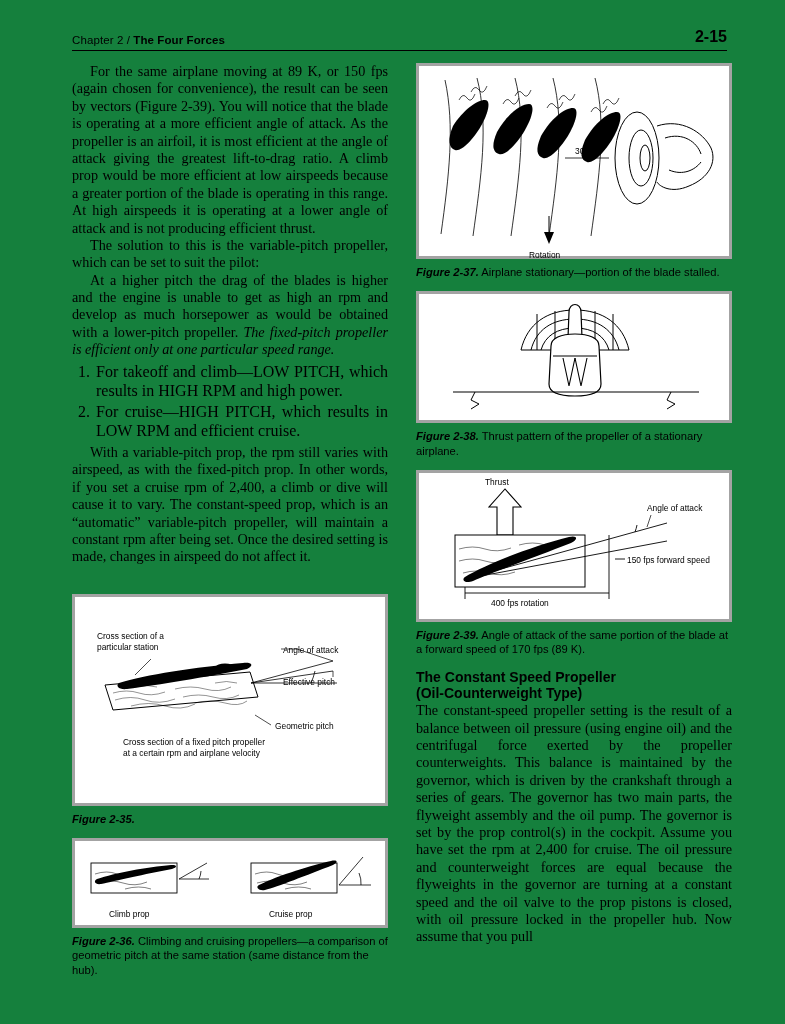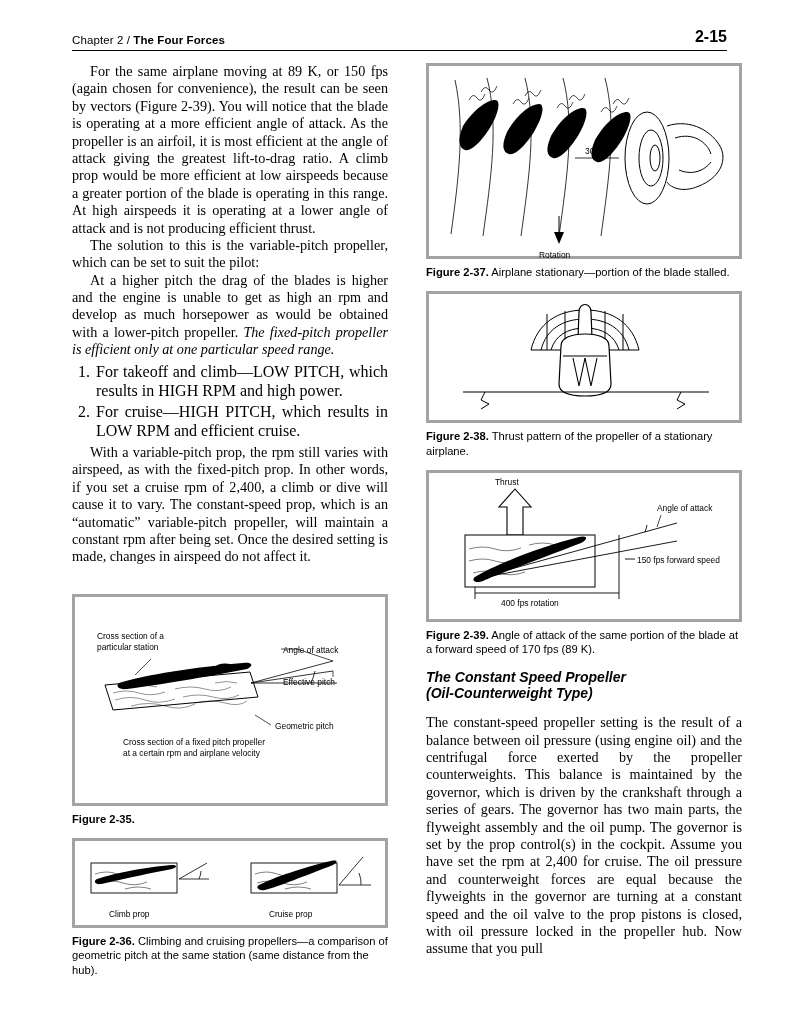--- a/index.html
+++ b/index.html
@@ -1,55 +1,55 @@
 <!DOCTYPE html>
 <html><head>
 <meta charset="utf-8">
 <style>
   html,body{margin:0;padding:0;background:#b9b9b9;}
   body{font-family:"Liberation Serif", serif;}
   .page{
-    width:785px;height:1024px;background:#ffffff;position:relative;
+    width:785px;height:1024px;background:#15803d;position:relative;
     box-sizing:border-box;overflow:hidden;margin:0 auto;
   }
   .sheet{
     position:absolute;left:72px;top:28px;width:655px;height:968px;
   }
   
   .header{
     display:flex;justify-content:space-between;align-items:flex-end;
     border-bottom:1.5px solid #000;padding-bottom:4px;
     font-family:"Liberation Sans", sans-serif;font-size:11.5px;
   }
   .header .chap{letter-spacing:.1px;}
   .header .chap b{font-weight:700;}
   .header .pg{font-weight:700;font-size:16px;}
-  .cols{display:flex;gap:38px;margin-top:12px;}
+  .cols{display:flex;gap:28px;margin-top:12px;}
   .col{width:316px;}
   p.body{
     font-size:14.2px;line-height:1.225;text-align:justify;margin:0 0 0 0;
     text-indent:18px;hyphens:auto;
   }
   em.it{font-style:italic;}
   ol.lst{
     margin:3px 0 3px 0;padding-left:22px;font-size:16px;line-height:1.225;
     text-align:justify;
   }
   ol.lst li{margin-bottom:1px;padding-left:2px;}
   .figbox{
     border:3px solid #a3a3a3;box-sizing:border-box;background:#fff;position:relative;
   }
   .figcap{
     font-family:"Liberation Sans", sans-serif;font-size:11.2px;line-height:1.28;
     margin-top:6px;margin-bottom:12px;
   }
-  .figcap b{font-weight:700;}
+  .figcap b{font-weight:700;font-style:italic;}
   h3.sub{
     font-family:"Liberation Sans", sans-serif;font-size:14px;font-weight:700;
-    margin:10px 0 12px 0;line-height:1.2;font-style:italic;
+    margin:10px 0 0 0;line-height:1.2;
   }
   .tiny{font-family:"Liberation Sans", sans-serif;font-size:8.4px;}
   svg{display:block;}
 </style>
 </head>
 <body>
 
 <div class="page">
   <div class="sheet">
 

